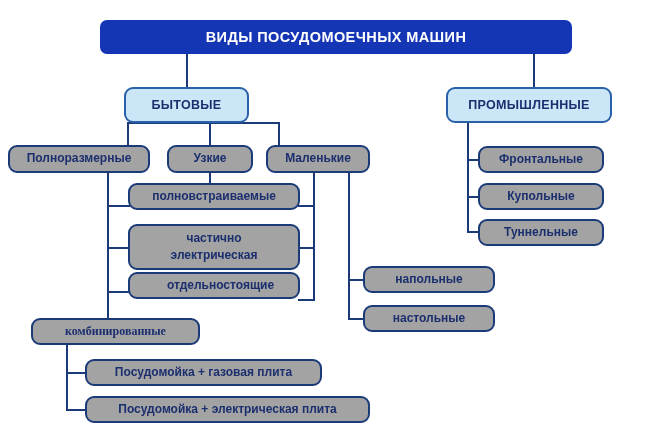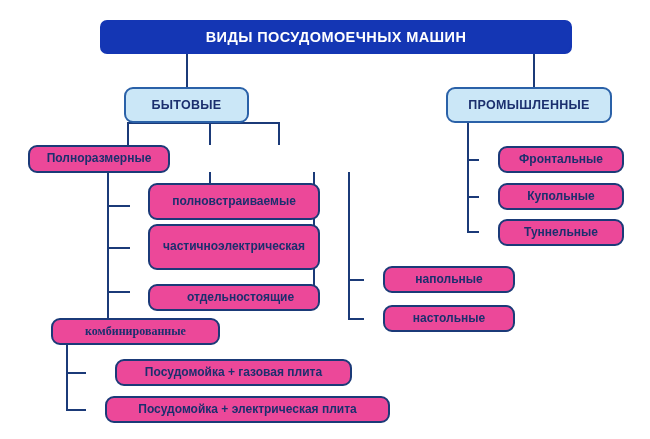--- a/index.html
+++ b/index.html
@@ -41,33 +41,32 @@
     font-size: 14.5px;
     letter-spacing: 0.4px;
   }
   .node.level1 {
     background: #cbe7f7;
     border-color: #2a61a8;
     font-size: 12.5px;
     letter-spacing: 0.3px;
   }
   .node.leaf {
-    background: #ec4899;
+    background: #a3a3a3;
     border-color: #1b3a78;
     font-size: 12px;
-    margin-left: 20px;
   }
   .node.leaf.small {
     font-size: 12px;
   }
   .node.leaf.combo {
     font-size: 12px;
   }
   .node.two-line {
-    flex-direction: row;
+    flex-direction: column;
     line-height: 1.45;
   }
   .conn {
     position: absolute;
     background: #1b3a78;
     z-index: 1;
   }
   .conn.v { width: 2px; }
   .conn.h { height: 2px; }
 </style>
@@ -114,34 +113,36 @@
   <div class="conn h" style="left:467px; top:231px; width:12px;"></div>
 
   <div class="node root" style="left:100px; top:20px; width:472px; height:34px;">ВИДЫ ПОСУДОМОЕЧНЫХ МАШИН</div>
 
   <div class="node level1" style="left:124px; top:87px; width:125px; height:36px;">БЫТОВЫЕ</div>
 
   <div class="node level1" style="left:446px; top:87px; width:166px; height:36px;">ПРОМЫШЛЕННЫЕ</div>
 
   <div class="node leaf" style="left:8px; top:145px; width:142px; height:28px;">Полноразмерные</div>
 
+  <div class="node leaf" style="left:167px; top:145px; width:86px; height:28px;">Узкие</div>
 
+  <div class="node leaf" style="left:266px; top:145px; width:104px; height:28px;">Маленькие</div>
 
-  <div class="node leaf small" style="left:128px; top:183px; width:172px; height:37px;text-align:right;">полновстраиваемые</div>
+  <div class="node leaf small" style="left:128px; top:183px; width:172px; height:27px;text-align:right;">полновстраиваемые</div>
 
   <div class="node leaf small two-line" style="left:128px; top:224px; width:172px; height:46px;">
     <span>частично</span>
     <span>электрическая</span>
   </div>
 
-  <div class="node leaf small" style="left:128px; top:284px; width:172px; height:27px;padding-left:17px;">отдельностоящие</div>
+  <div class="node leaf small" style="left:128px; top:272px; width:172px; height:27px;padding-left:17px;">отдельностоящие</div>
 
   <div class="node leaf small" style="left:31px; top:318px; width:169px; height:27px;font-family:Liberation Serif, serif;">комбинированные</div>
 
-  <div class="node leaf combo" style="left:95px; top:359px; width:237px; height:27px;">Посудомойка + газовая плита</div>
+  <div class="node leaf combo" style="left:85px; top:359px; width:237px; height:27px;">Посудомойка + газовая плита</div>
 
   <div class="node leaf combo" style="left:85px; top:396px; width:285px; height:27px;">Посудомойка + электрическая плита</div>
 
   <div class="node leaf small" style="left:363px; top:266px; width:132px; height:27px;">напольные</div>
 
   <div class="node leaf small" style="left:363px; top:305px; width:132px; height:27px;">настольные</div>
 
   <div class="node leaf small" style="left:478px; top:146px; width:126px; height:27px;">Фронтальные</div>
 
   <div class="node leaf small" style="left:478px; top:183px; width:126px; height:27px;">Купольные</div>

